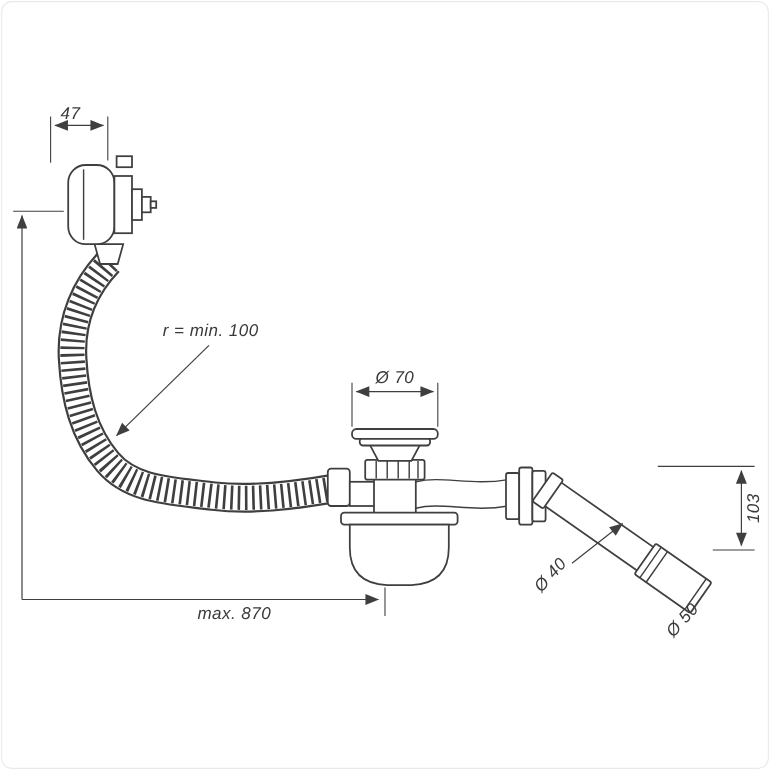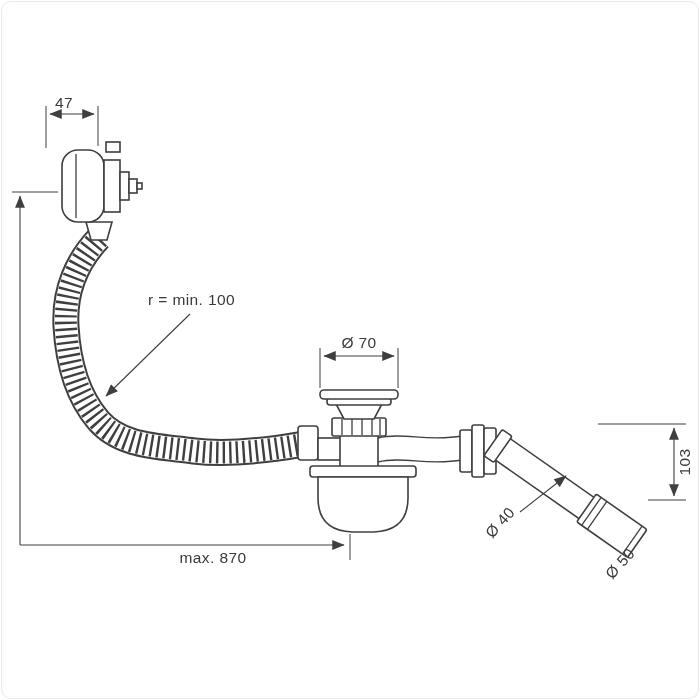--- a/index.html
+++ b/index.html
@@ -2,20 +2,21 @@
 <html><head>
 <meta charset="utf-8">
 <style>
   html,body{margin:0;padding:0;background:#ffffff;}
   .canvas{
     position:relative;
     width:700px;height:700px;
     background:#ffffff;
     font-family:"Liberation Sans", sans-serif;
     overflow:hidden;
+    font-style:italic;
   }
   .frame{
     position:absolute;inset:1px;
     border:1px solid #e9e9e9;
     border-radius:10px;
     pointer-events:none;
   }
   svg{display:block;}
   .outline{fill:#ffffff;stroke:#3f3f3f;stroke-width:1.6;}
   .thin{fill:none;stroke:#3f3f3f;stroke-width:1.3;}

